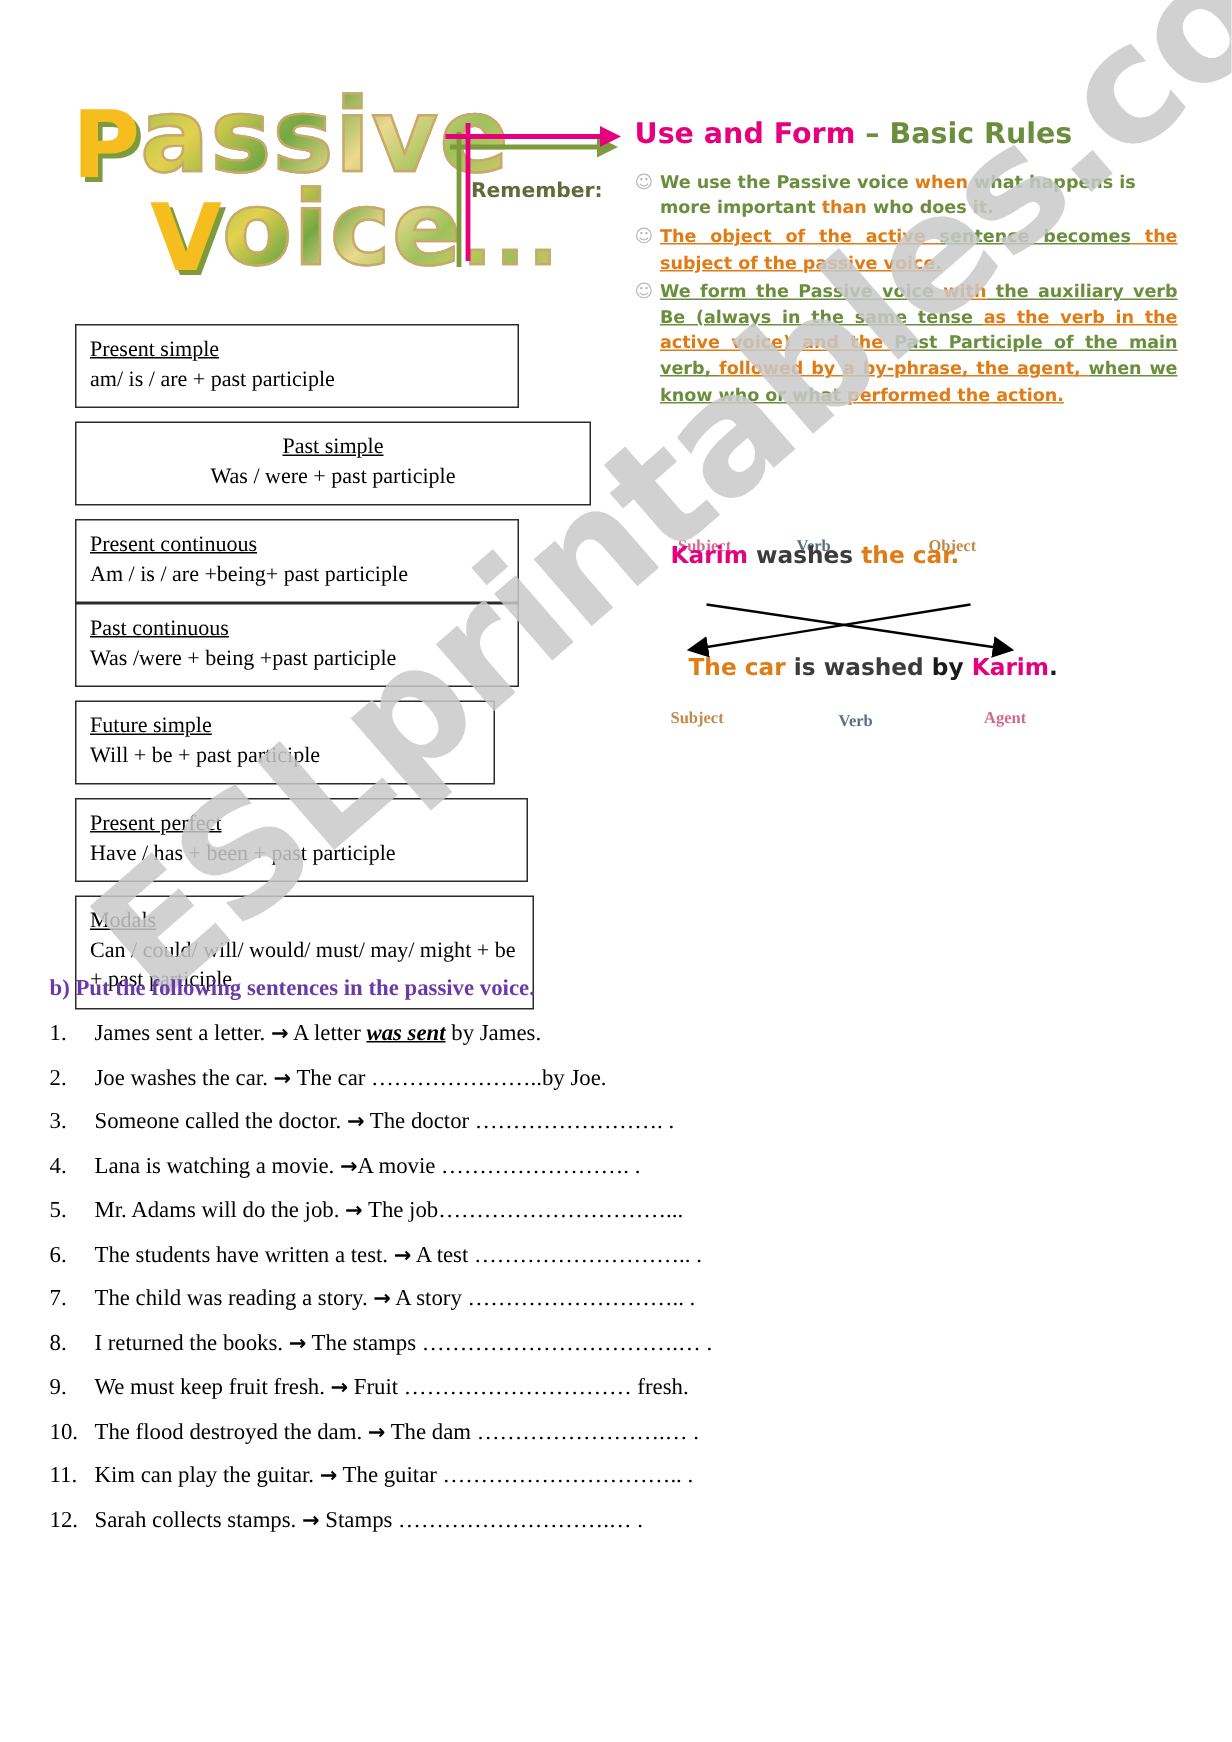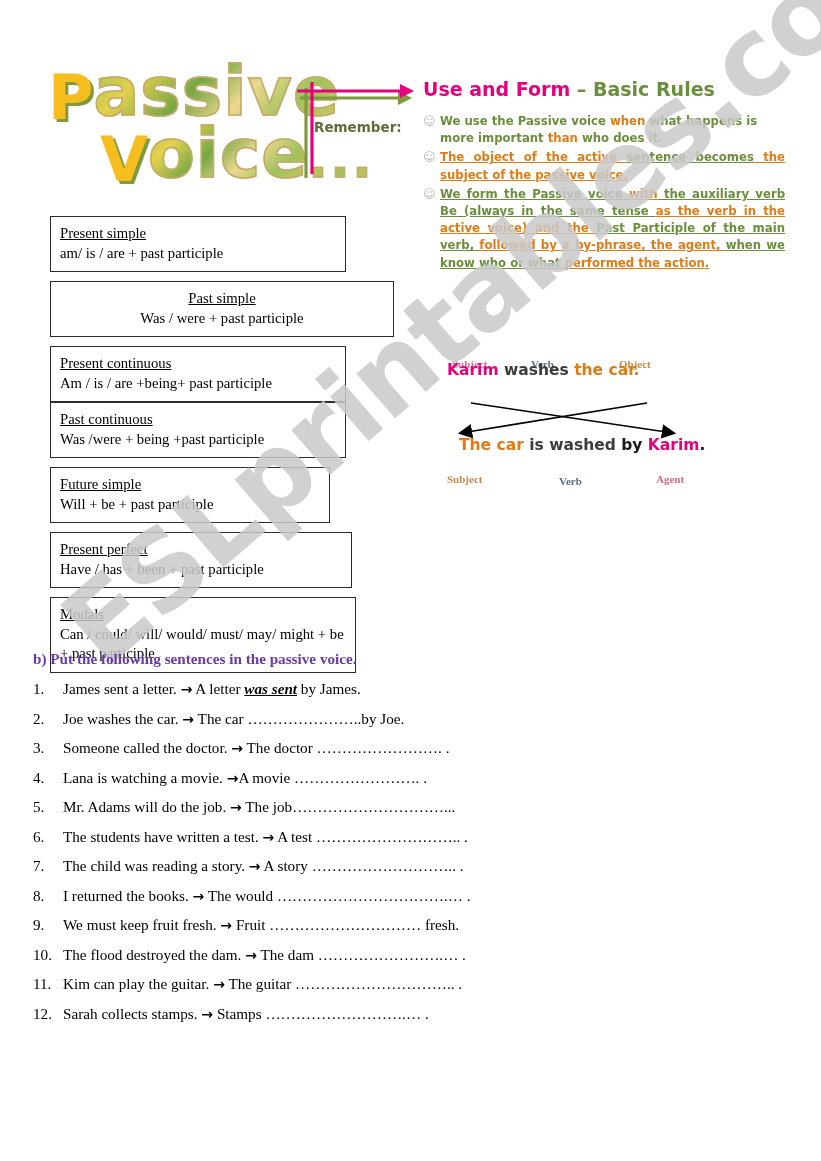--- a/index.html
+++ b/index.html
@@ -385,21 +385,21 @@
       <div class="ex-row">
         <span class="ex-num">6.</span>
         <span class="ex-body"><span>The students have written a test. </span><span class="arrow">→</span><span> A test </span><span> ………………………..  .</span></span>
       </div>
       <div class="ex-row">
         <span class="ex-num">7.</span>
         <span class="ex-body"><span>The child was reading a story. </span><span class="arrow">→</span><span> A story </span><span> ………………………..   .</span></span>
       </div>
       <div class="ex-row">
         <span class="ex-num">8.</span>
-        <span class="ex-body"><span>I returned the books. </span><span class="arrow">→</span><span> The would </span><span> …………………………….…  .</span></span>
+        <span class="ex-body"><span>I returned the books. </span><span class="arrow">→</span><span> The stamps </span><span> …………………………….…  .</span></span>
       </div>
       <div class="ex-row">
         <span class="ex-num">9.</span>
         <span class="ex-body"><span>We must keep fruit fresh. </span><span class="arrow">→</span><span> Fruit </span><span> …………………………    fresh.</span></span>
       </div>
       <div class="ex-row">
         <span class="ex-num">10.</span>
         <span class="ex-body"><span>The flood destroyed the dam. </span><span class="arrow">→</span><span> The dam </span><span> …………………….…  .</span></span>
       </div>
       <div class="ex-row">

